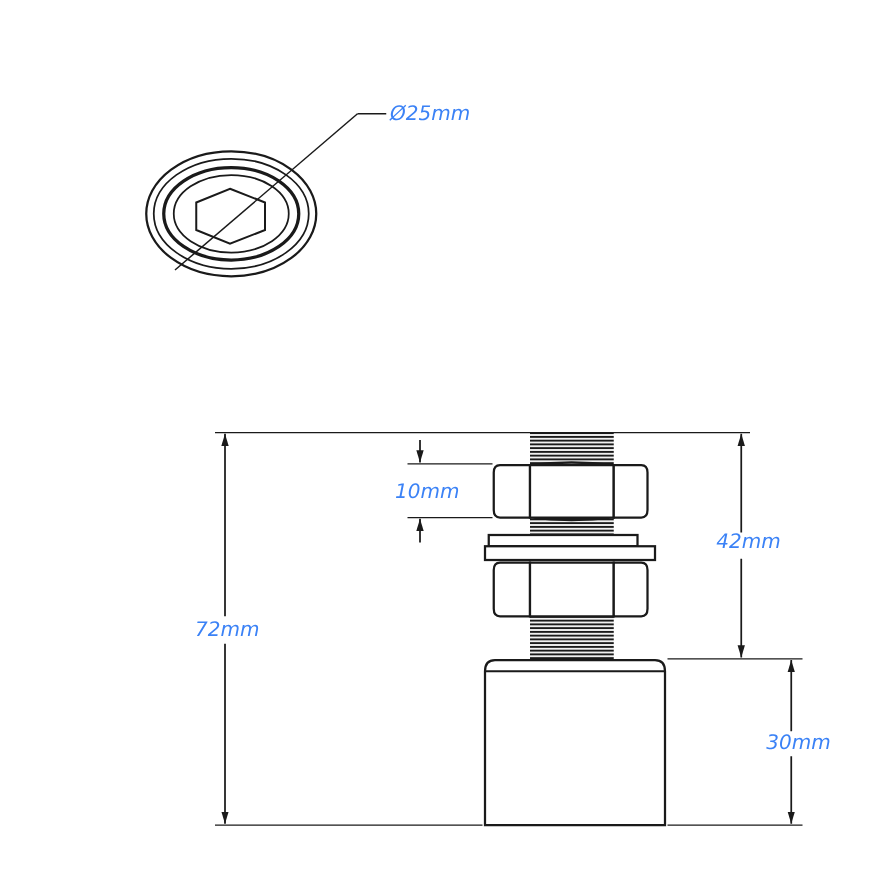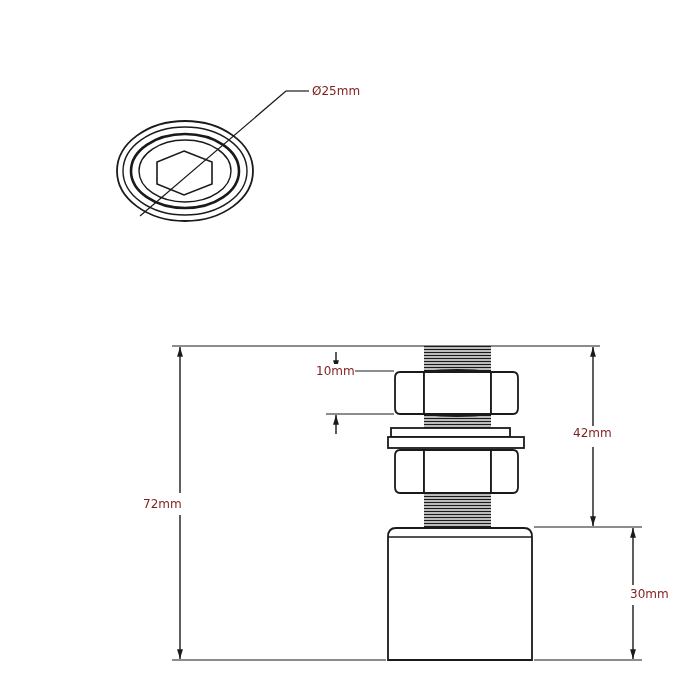--- a/index.html
+++ b/index.html
@@ -1,18 +1,18 @@
 <!DOCTYPE html>
 <html><head>
 <meta charset="utf-8">
 <style>
   html, body { margin: 0; padding: 0; background: #ffffff; }
   body { width: 700px; height: 700px; position: relative; overflow: hidden; font-family: "DejaVu Sans", sans-serif; }
   #drawing { position: absolute; left: 0; top: 0; }
-  .lbl { position: absolute; font-family: "DejaVu Sans", sans-serif; font-size: 12px; color: #7f1d1d; background: #fff; line-height: 14px; white-space: nowrap; }
+  .lbl { position: absolute; font-family: "DejaVu Sans", sans-serif; font-size: 16px; color: #3b82f6; background: #fff; line-height: 14px; white-space: nowrap; font-style: italic; }
 </style>
 </head>
 <body>
 
 <svg id="drawing" width="700" height="700" viewBox="0 0 700 700" xmlns="http://www.w3.org/2000/svg">
   <defs>
     <pattern id="thread" width="6" height="3" patternUnits="userSpaceOnUse">
       <rect width="6" height="3" fill="#ffffff"></rect>
       <line x1="0" y1="1.5" x2="6" y2="1.5" stroke="#1a1a1a" stroke-width="1.6"></line>
     </pattern>
@@ -73,16 +73,16 @@
 
     <line x1="633" y1="528" x2="633" y2="585" marker-start="url(#arr)" stroke-width="1.4"></line>
     <line x1="633" y1="605" x2="633" y2="659" marker-end="url(#arr)" stroke-width="1.4"></line>
 
     <line x1="336" y1="352" x2="336" y2="370" marker-end="url(#arr)" stroke-width="1.4"></line>
     <line x1="336" y1="434" x2="336" y2="415" marker-end="url(#arr)" stroke-width="1.4"></line>
   </g>
 </svg>
 
 <span class="lbl" style="left:312px; top:84px; background:transparent;">Ø25mm</span>
-<span class="lbl" style="left:316px; top:364px;">10mm</span>
-<span class="lbl" style="left:143px; top:497px;">72mm</span>
+<span class="lbl" style="left:316px; top:386px;">10mm</span>
+<span class="lbl" style="left:156px; top:497px;">72mm</span>
 <span class="lbl" style="left:573px; top:426px;">42mm</span>
-<span class="lbl" style="left:630px; top:587px;">30mm</span>
+<span class="lbl" style="left:613px; top:587px;">30mm</span>
 
 </body></html>

